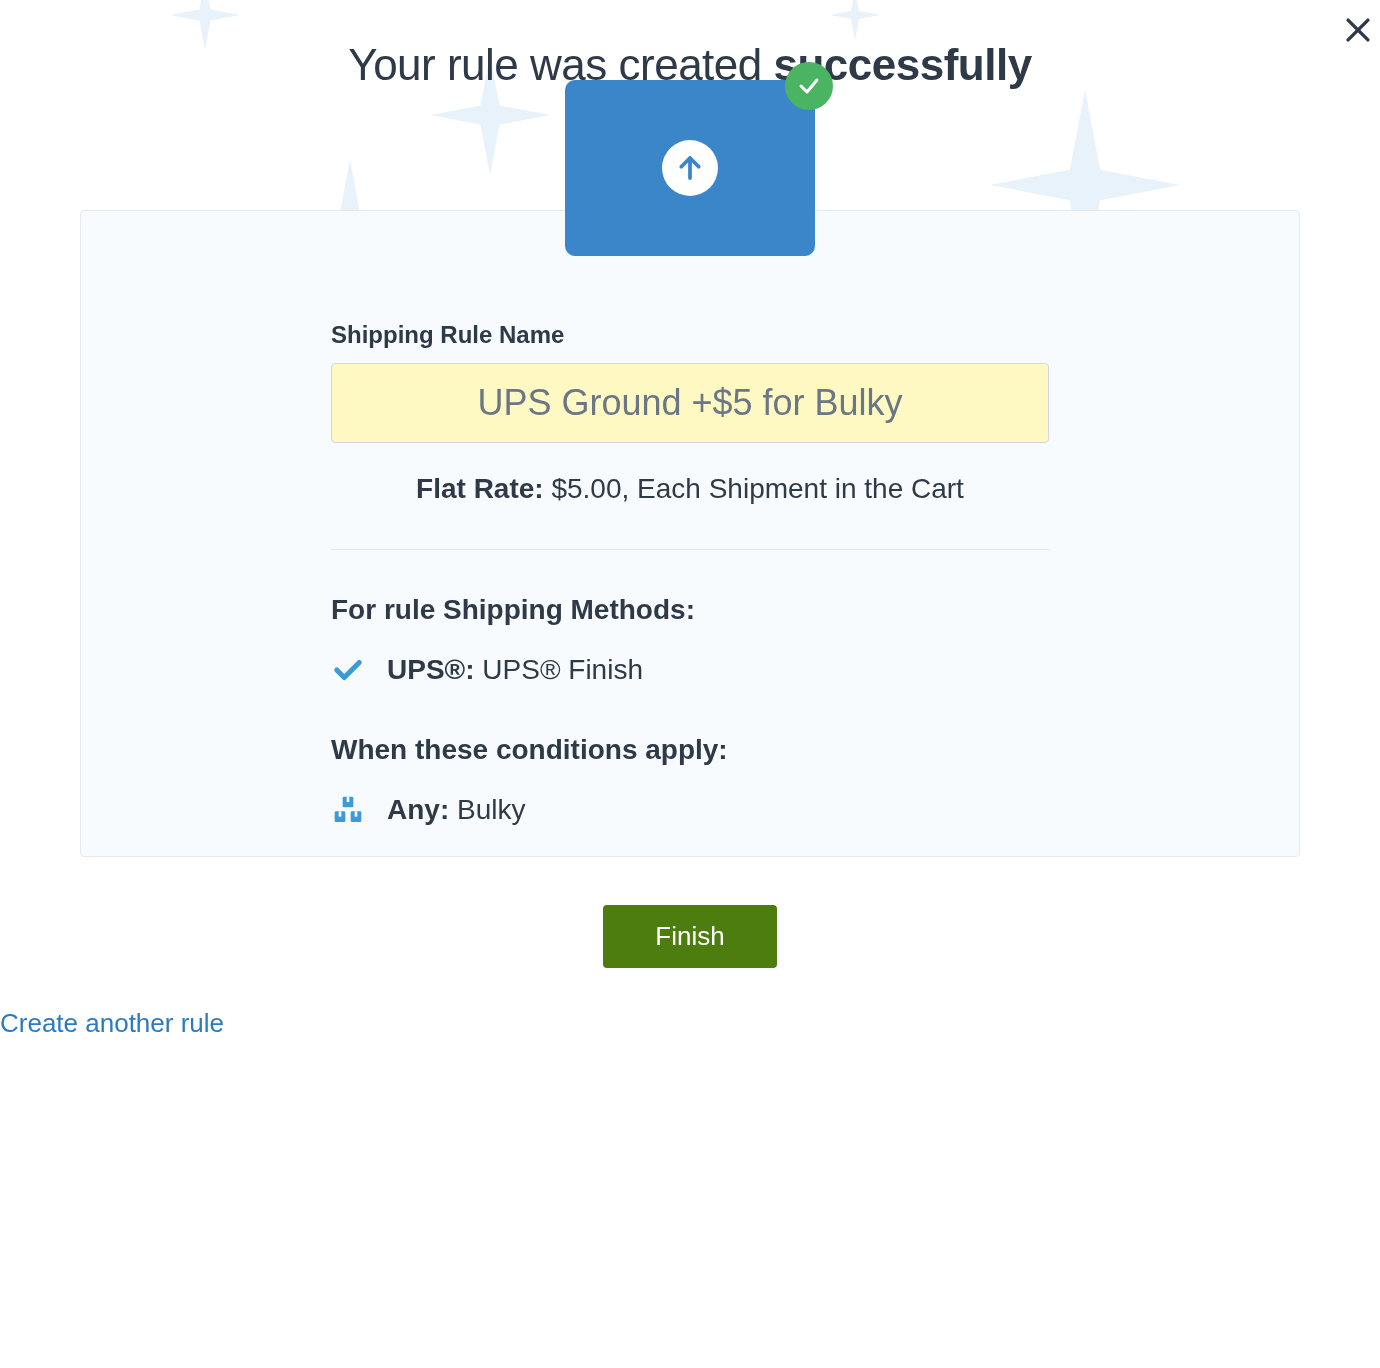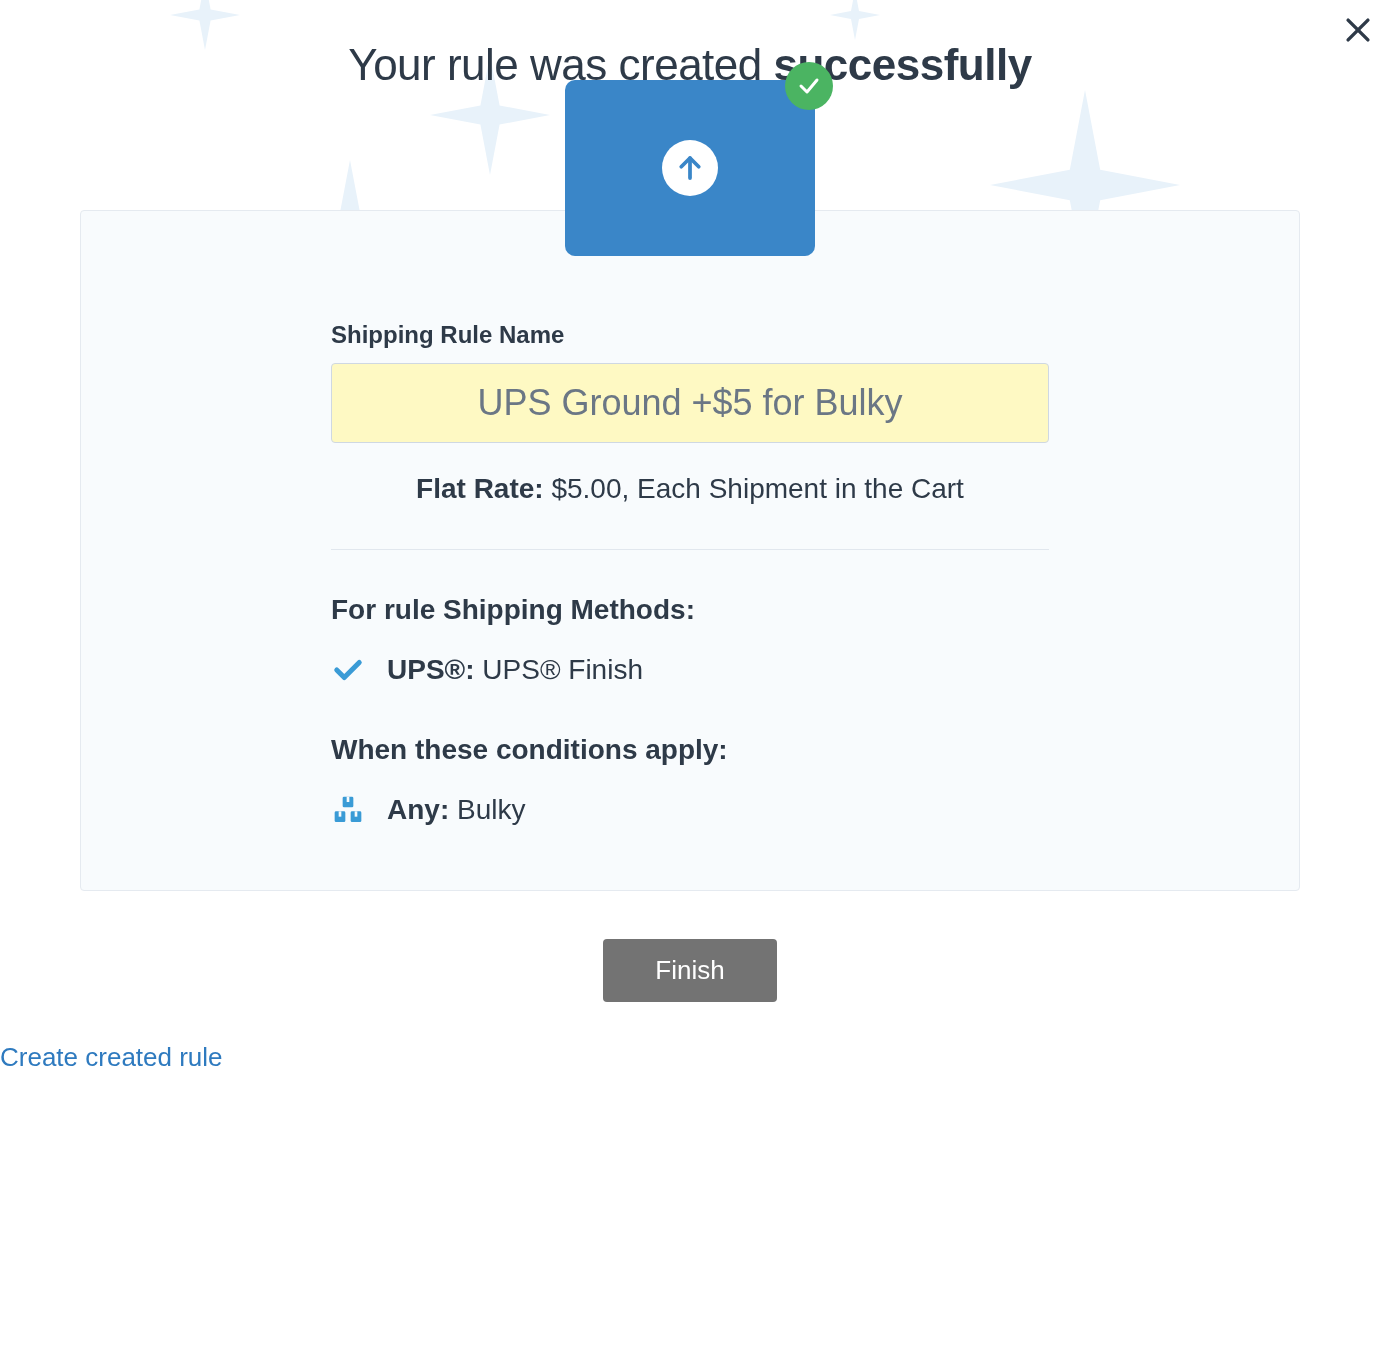--- a/index.html
+++ b/index.html
@@ -72,21 +72,21 @@
     border-radius: 50%;
     display:flex;align-items:center;justify-content:center;
     box-shadow: 0 0 0 4px rgba(255,255,255,0);
   }
 
   .card {
     margin: 120px 80px 0 80px;
     border: 1px solid #e5eaf0;
     background: #f8fbfd;
     border-radius: 4px;
-    padding: 110px 250px 64px 250px;
+    padding: 110px 250px 30px 250px;
     position: relative;
   }
 
   .field-label {
     font-size: 24px;
     font-weight: 600;
     color: #2e3a48;
     margin-bottom: 14px;
   }
 
@@ -133,21 +133,21 @@
   }
   .row .icon-slot { width: 34px; display:flex; align-items:center; justify-content:center; }
   .row .b { font-weight: 700; text-align: center; }
 
   .actions {
     text-align: center;
     margin-top: 48px;
   }
   .btn-primary {
     display: inline-block;
-    background: #737373;
+    background: #4d7c0f;
     color: #fff;
     font-size: 26px;
     border: none;
     border-radius: 4px;
     padding: 16px 52px;
     cursor: pointer;
   }
   .link {
     display: block;
     margin-top: 40px;
@@ -250,16 +250,16 @@
             </svg>
         </span>
         <span><span class="b">Any:</span><span> Bulky</span></span>
       </div>
 
     </div>
   </div>
 
   <div class="actions">
     <button class="btn-primary">Finish</button>
-    <button class="link">Create created rule</button>
+    <button class="link">Create another rule</button>
   </div>
 
 </div>
 
 </body></html>

